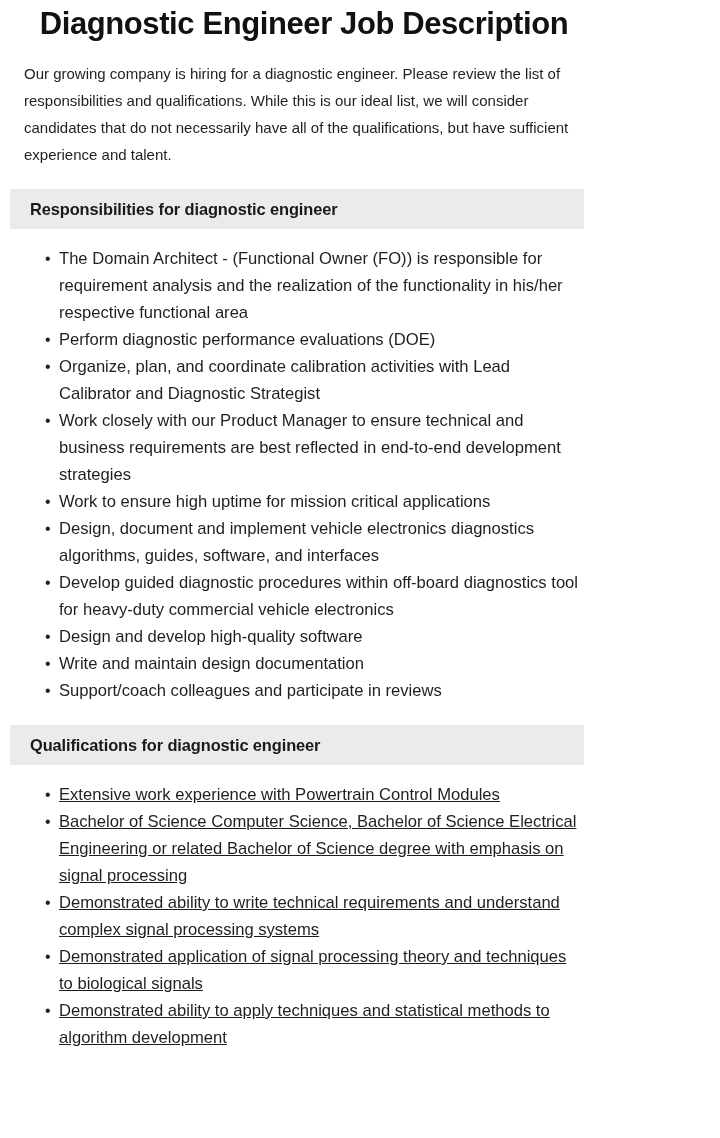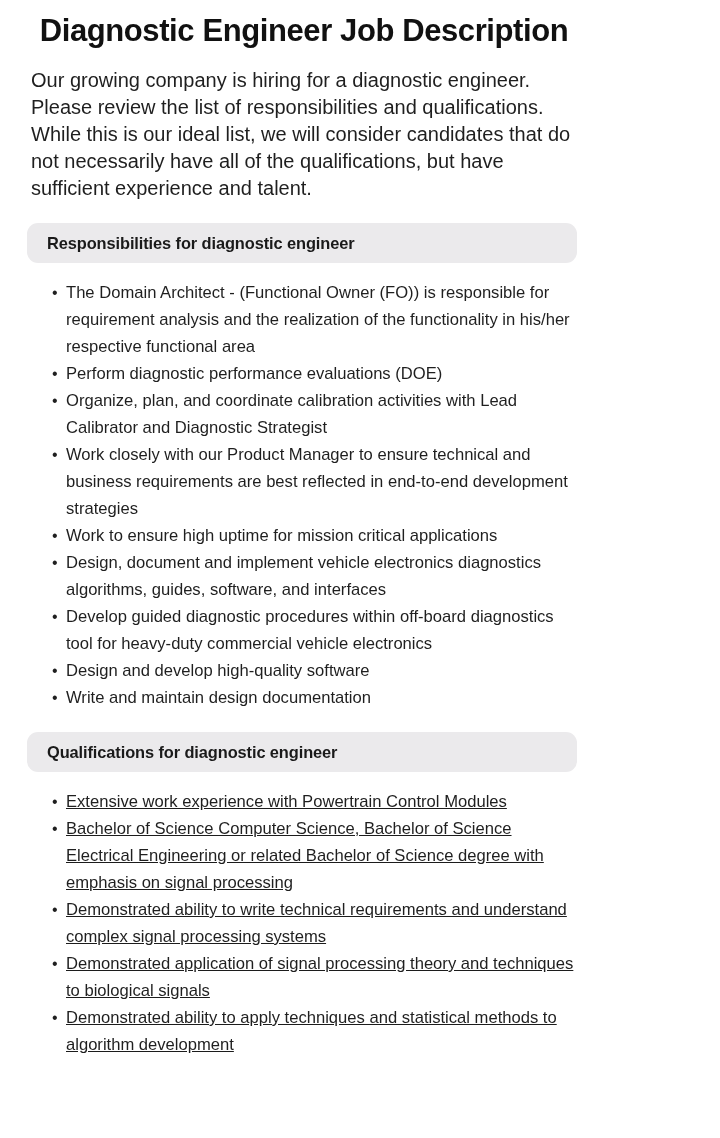--- a/index.html
+++ b/index.html
@@ -13,58 +13,57 @@
     height: 1138px;
     overflow: hidden;
     font-family: "Liberation Sans", "DejaVu Sans", sans-serif;
     color: #1c1c1c;
     -webkit-font-smoothing: antialiased;
   }
 
   .page {
     width: 608px;
     box-sizing: border-box;
-    padding: 7px;
+    padding: 0;
   }
 
   
   .doc-title {
     margin: 0;
     padding: 4px 20px 0 20px;
     font-size: 31px;
     line-height: 40px;
     font-weight: 700;
     letter-spacing: -0.4px;
     text-align: center;
     color: #111111;
   }
 
   
   .intro {
     margin: 16px 0 0 0;
     padding: 0 24px 0 24px;
-    font-size: 20px;
+    font-size: 15px;
     line-height: 27px;
     color: #1f1f1f;
     text-align: left;
   }
 
   
   .section {
     margin-top: 21px;
   }
   .section-header {
-    margin: 0 24px 0 20px;
+    margin: 0 24px 0 10px;
     background: #ebeaec;
     height: 40px;
     display: flex;
     align-items: center;
     padding: 0 0 0 20px;
     box-sizing: border-box;
-    border-radius: 11px;
   }
   .section-header-text {
     font-size: 16.4px;
     font-weight: 700;
     line-height: 20px;
     color: #1a1a1a;
     letter-spacing: -0.1px;
   }
 
   
@@ -111,20 +110,21 @@
       <ul class="bullet-list">
         <li>The Domain Architect - (Functional Owner (FO)) is responsible for requirement analysis and the realization of the functionality in his/her respective functional area</li>
         <li>Perform diagnostic performance evaluations (DOE)</li>
         <li>Organize, plan, and coordinate calibration activities with Lead Calibrator and Diagnostic Strategist</li>
         <li>Work closely with our Product Manager to ensure technical and business requirements are best reflected in end-to-end development strategies</li>
         <li>Work to ensure high uptime for mission critical applications</li>
         <li>Design, document and implement vehicle electronics diagnostics algorithms, guides, software, and interfaces</li>
         <li>Develop guided diagnostic procedures within off-board diagnostics tool for heavy-duty commercial vehicle electronics</li>
         <li>Design and develop high-quality software</li>
         <li>Write and maintain design documentation</li>
+        <li>Support/coach colleagues and participate in reviews</li>
       </ul>
     </div>
   </div>
 
   <div class="section">
     <div class="section-header">
       <span class="section-header-text">Qualifications for diagnostic engineer</span>
     </div>
     <div class="section-body-qualifications">
       <ul class="bullet-list">

